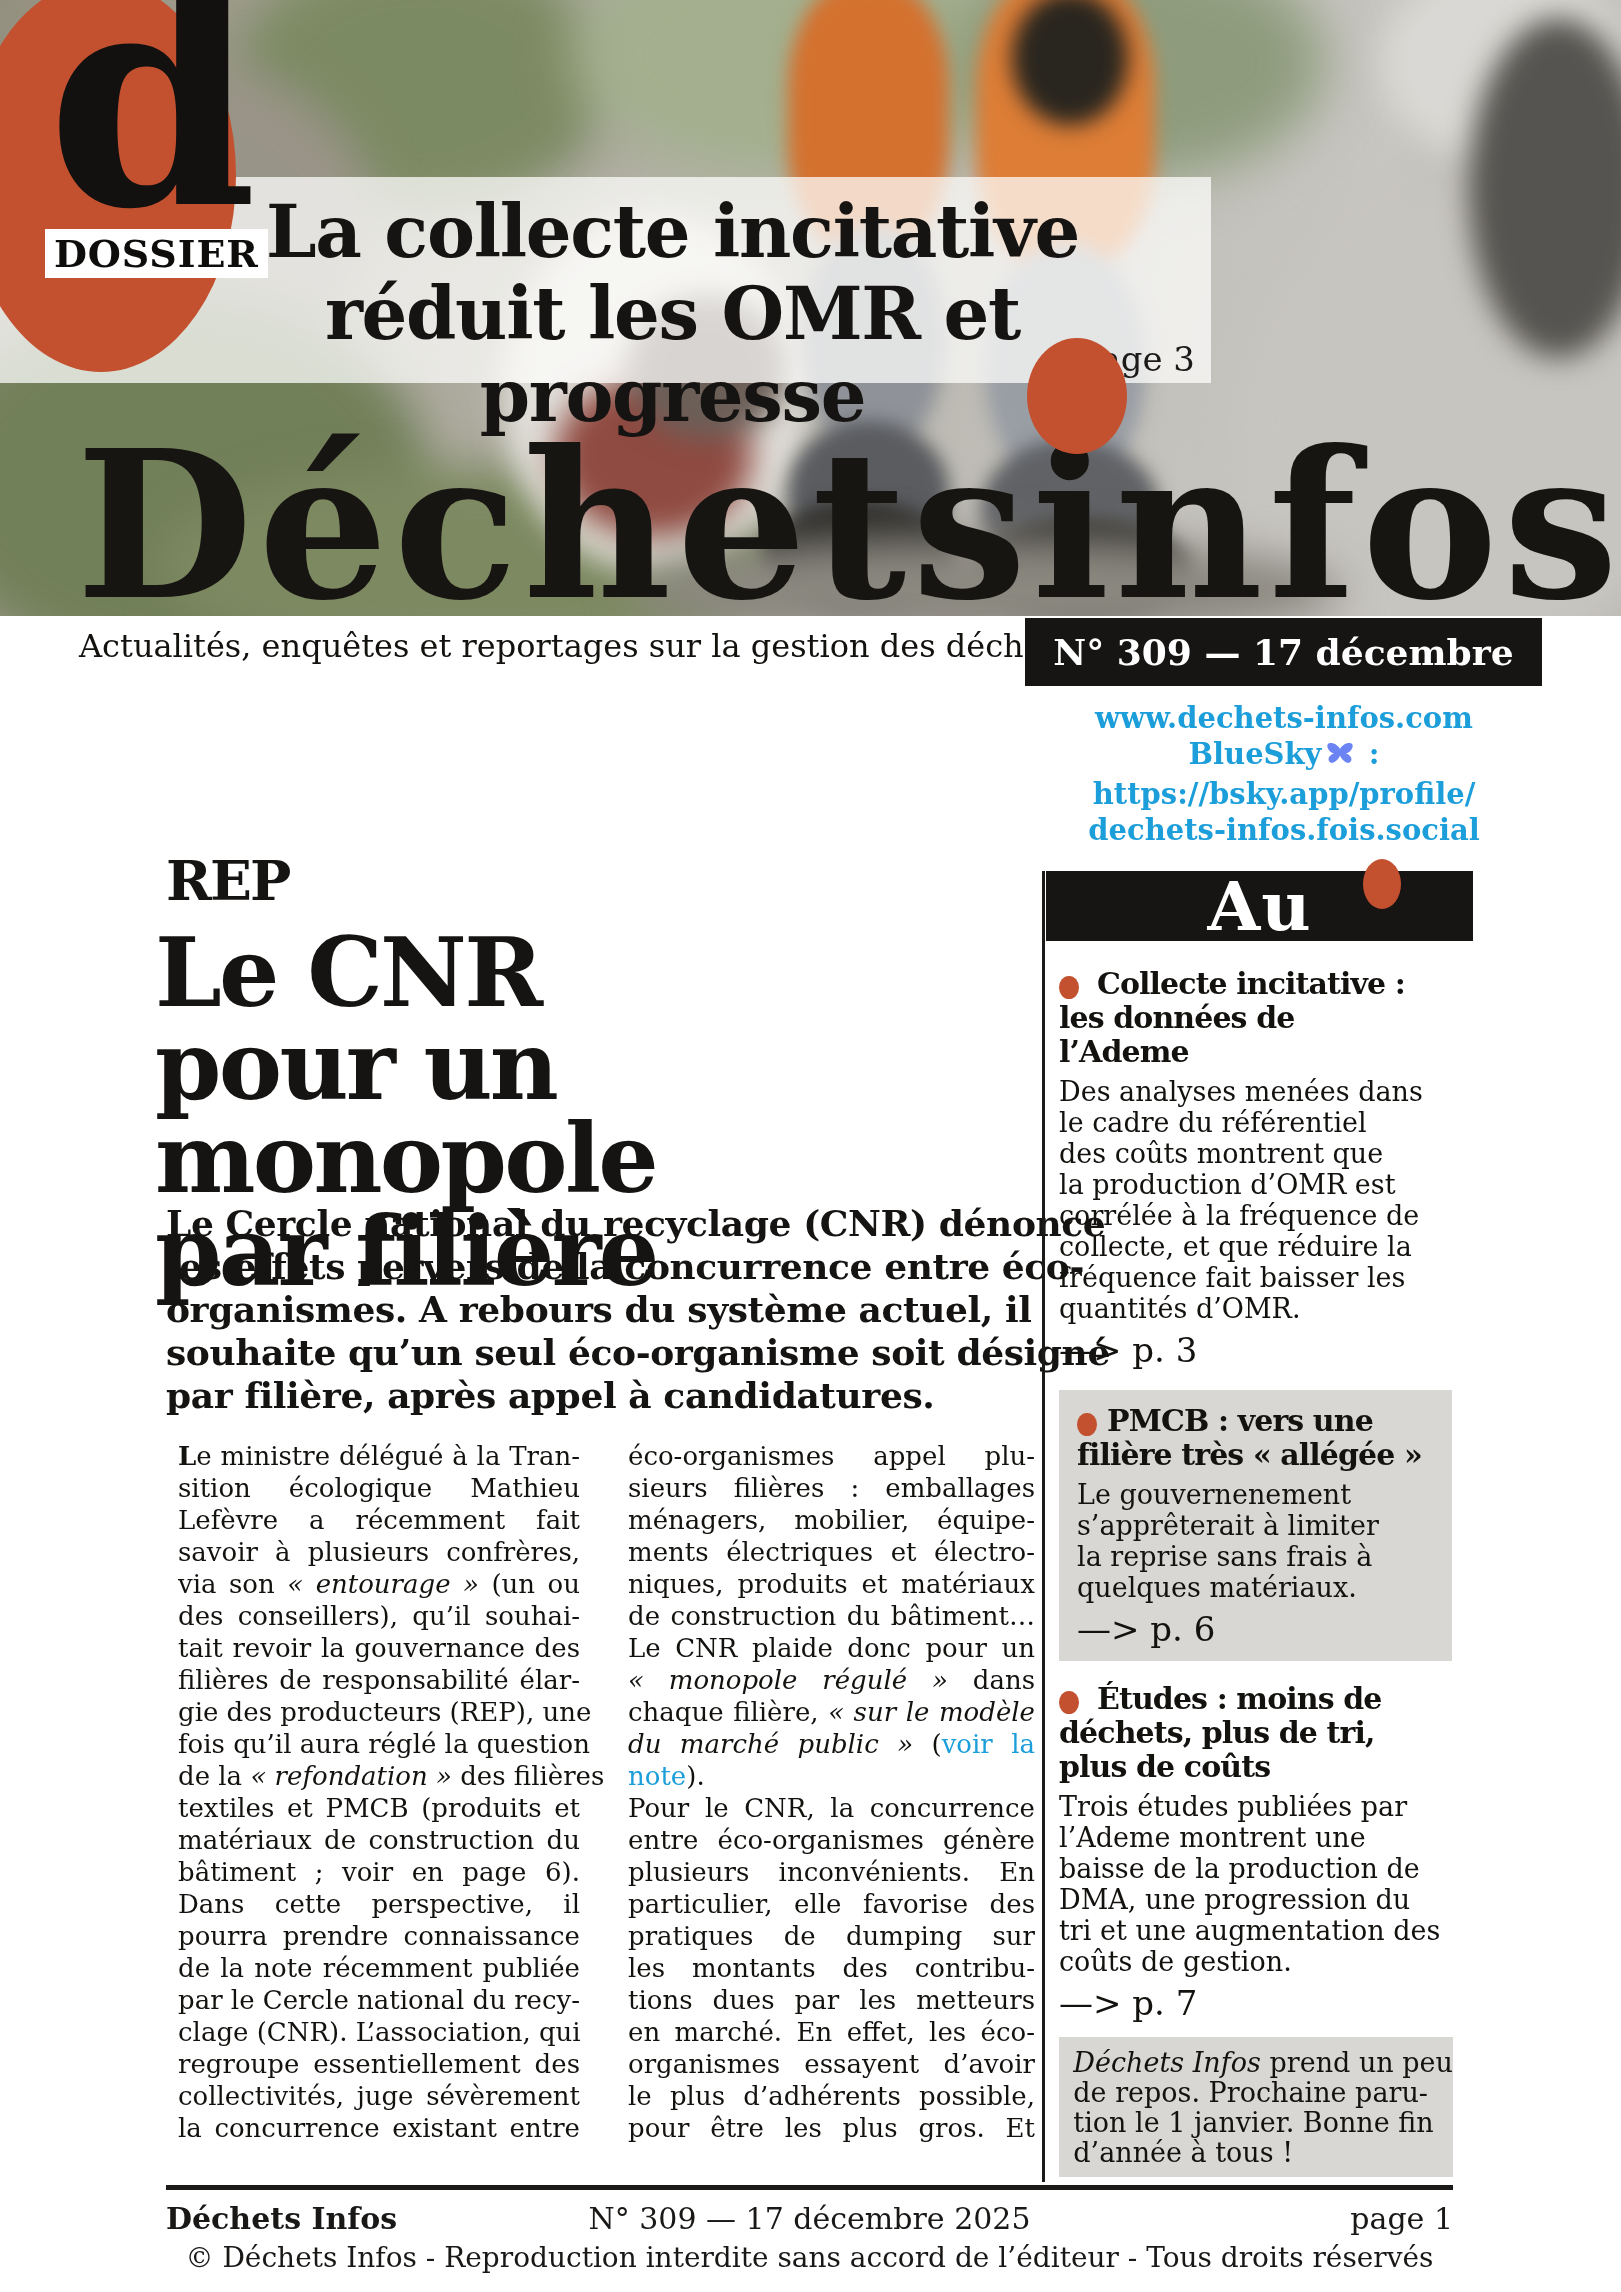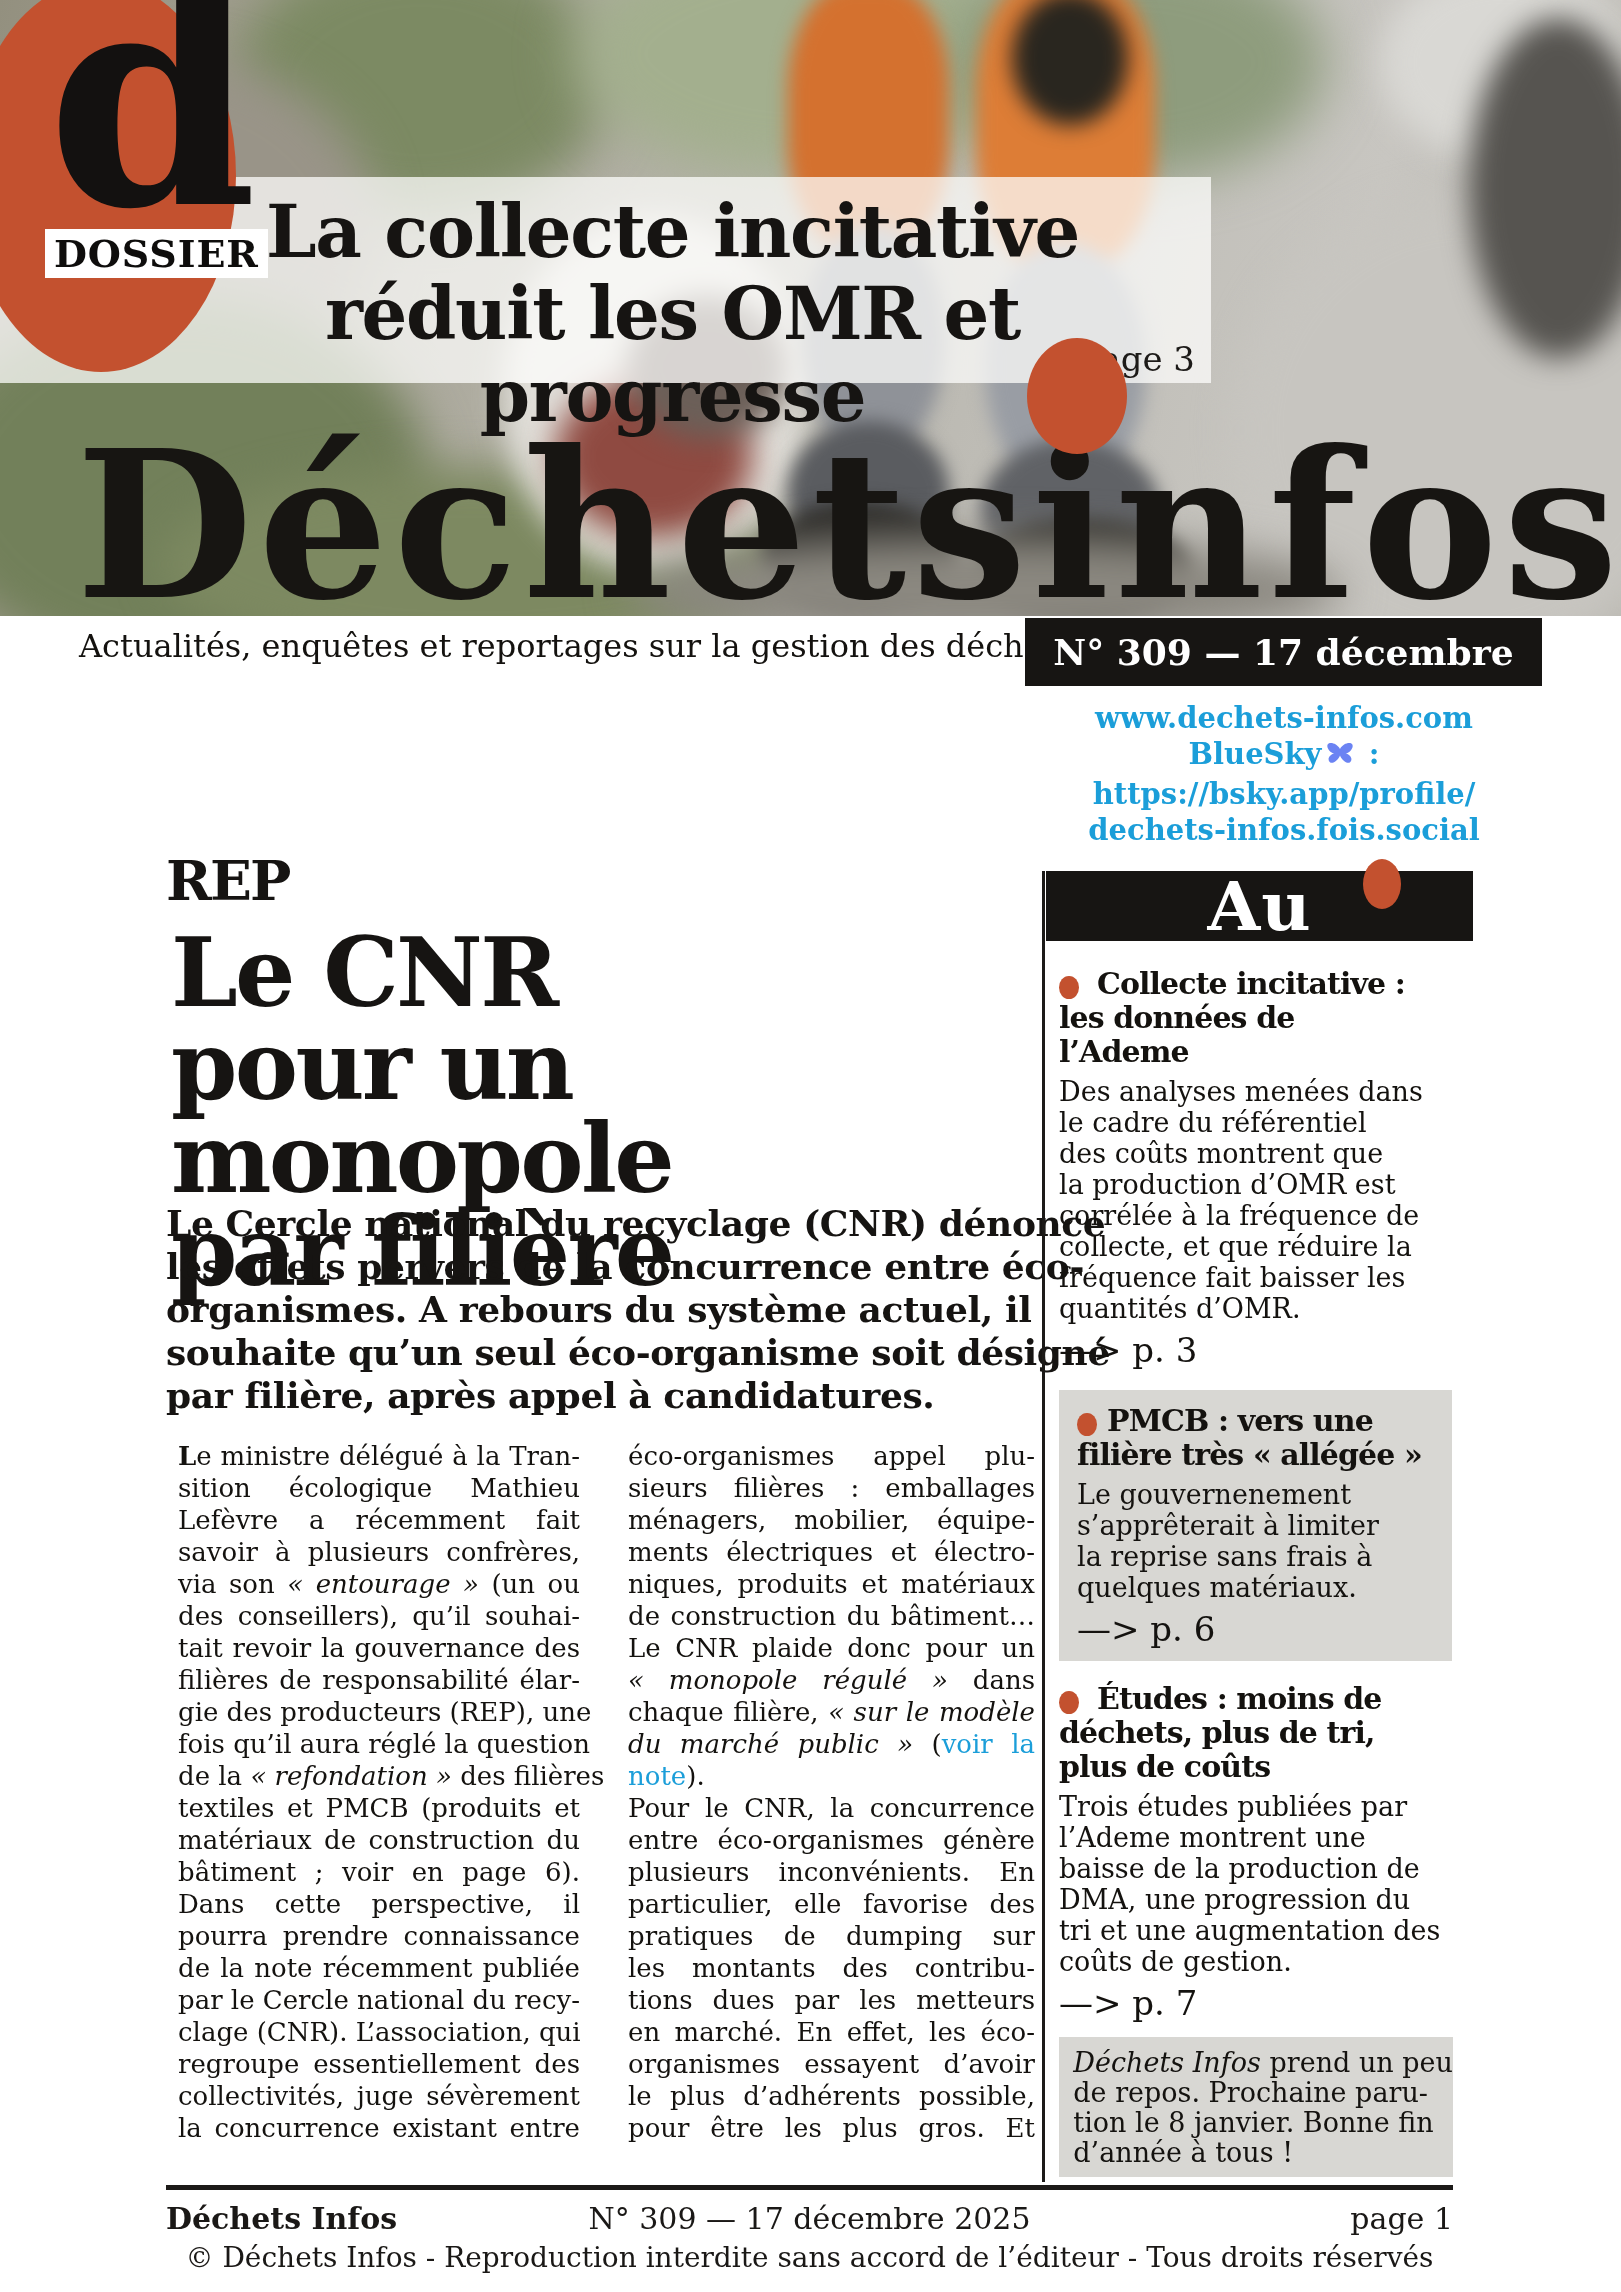--- a/index.html
+++ b/index.html
@@ -67,21 +67,21 @@
   .tagline{position:absolute;left:79px;top:627px;font-size:32px;color:#14120f;}
   .issue-box{position:absolute;left:1025px;top:618px;width:517px;height:68px;background:#171513;
     color:#ffffff;font-weight:bold;font-size:36px;line-height:68px;text-align:center;}
   .links{position:absolute;left:1025px;top:700px;width:518px;text-align:center;
     font-weight:bold;font-size:29px;line-height:36px;color:var(--link);}
   .links .bfly{display:inline-block;vertical-align:-3.6px;margin:0 3.6px;}
 
   
   .kicker{position:absolute;left:166px;top:853px;font-size:55px;font-weight:bold;
     letter-spacing:-1.8px;line-height:1;color:#161412;}
-  .title{position:absolute;left:171px;top:926px;width:896px;font-size:95px;font-weight:bold;
+  .title{position:absolute;left:155px;top:926px;width:896px;font-size:95px;font-weight:bold;
     letter-spacing:-2.7px;line-height:93px;color:#161412;}
   .standfirst{position:absolute;left:166px;top:1202px;width:853px;font-size:36px;font-weight:bold;
     letter-spacing:-0.4px;line-height:43px;color:#161412;}
   .standfirst .ln{text-align:justify;text-align-last:justify;white-space:nowrap;}
   .standfirst .ln:last-child{text-align-last:left;}
   .col{position:absolute;top:1440px;font-size:26px;line-height:32px;color:#14120f;}
   .col1{left:166px;width:414px;}
   .col2{left:616px;width:419px;}
   .col .ln{text-align:justify;text-align-last:justify;white-space:nowrap;text-justify:inter-word;margin-left:12px;}
   .col .ln.short{text-align-last:left;}
@@ -302,21 +302,21 @@
           <div class="ln">DMA, une progression du</div>
           <div class="ln">tri et une augmentation des</div>
           <div class="ln">coûts de gestion.</div>
         </div>
       <div class="som-page">—&gt; p. 7</div>
     </div>
 
     <div class="som-note">
         <div class="ln"><span class="s-i">Déchets Infos</span><span> prend un peu</span></div>
         <div class="ln"><span>de repos. Prochaine paru-</span></div>
-        <div class="ln"><span>tion le 8 janvier. Bonne fin</span></div>
+        <div class="ln"><span>tion le 1 janvier. Bonne fin</span></div>
         <div class="ln"><span>d’année à tous !</span></div>
       </div>
   </aside>
 
   <footer>
     <div class="f-rule"></div>
     <div class="f-left">Déchets Infos</div>
     <div class="f-center">N° 309 — 17 décembre 2025</div>
     <div class="f-right">page 1</div>
     <div class="f-copy">© Déchets Infos - Reproduction interdite sans accord de l’éditeur - Tous droits réservés</div>

